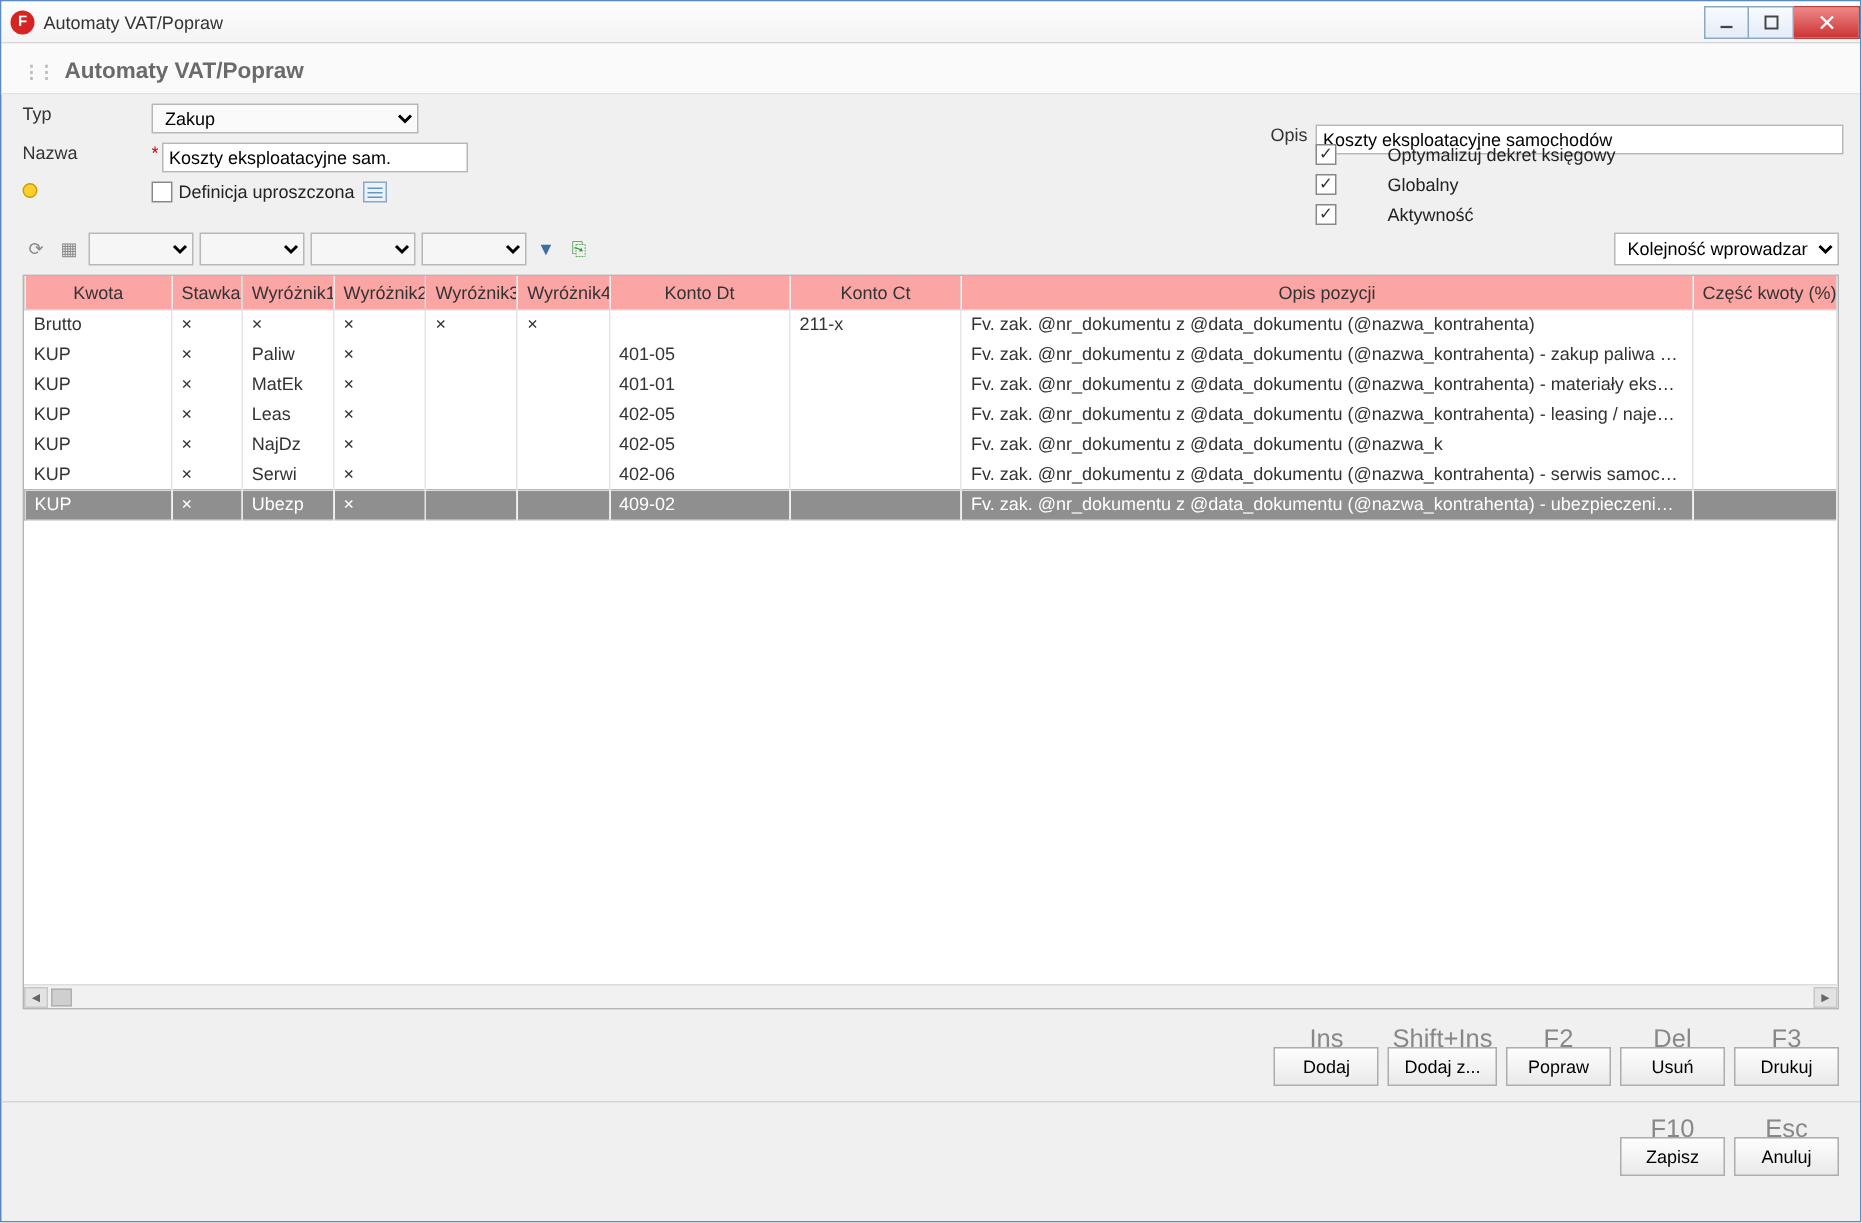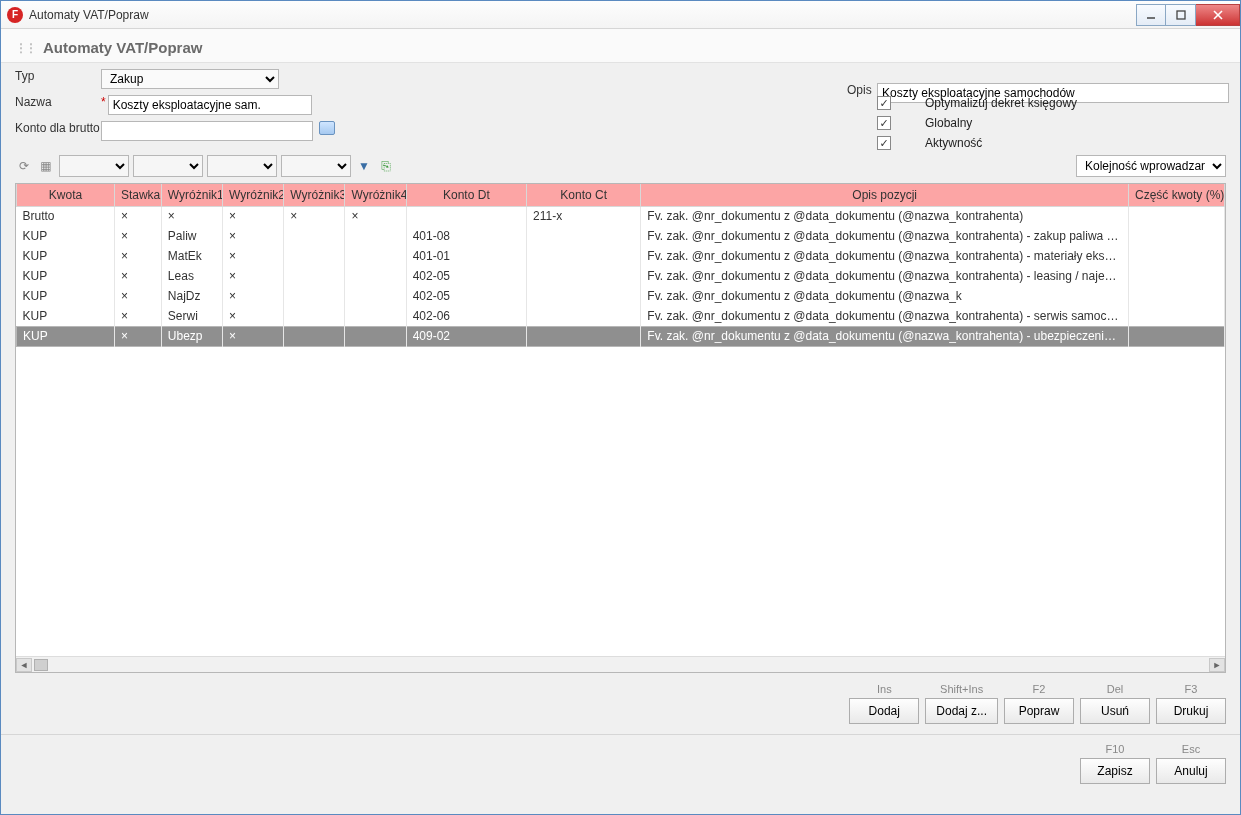--- a/index.html
+++ b/index.html
@@ -102,21 +102,21 @@
   .hscroll {
     position:absolute; left:0; right:0; bottom:0; height:16px;
     background:#f1f1f1; border-top:1px solid #ddd;
     display:flex; align-items:center; justify-content:space-between;
   }
   .hscroll .harrow { width:16px; height:14px; background:#e3e3e3; border:1px solid #c8c8c8; display:flex; align-items:center; justify-content:center; font-size:9px; color:#666; }
   .hscroll .hthumb { width:14px; height:12px; background:#cfcfcf; border:1px solid #b0b0b0; margin-left:2px; }
   
   .btn-row { display:flex; justify-content:flex-end; gap:6px; padding:10px 14px 6px 0; }
   .btn-col { display:flex; flex-direction:column; align-items:center; }
-  .btn-short { color:#888; font-size:11px; margin-bottom:2px; height:13px; }
+  .btn-short { color:#888; font-size:17px; margin-bottom:2px; height:13px; }
   .btn {
     min-width:70px; height:26px; border:1px solid #adadad;
     background:linear-gradient(#fefefe,#e9e9e9); font-size:12px; cursor:default;
     padding:0 10px;
   }
   
   .footer-row {
     border-top:1px solid #d6d6d6; margin-top:4px;
     display:flex; justify-content:flex-end; gap:6px; padding:8px 14px 10px 0;align-items:flex-end;
   }
@@ -170,23 +170,24 @@
       <select class="sel">
         <option>Zakup</option>
       </select>
     </div>
     <div class="form-row">
       <span class="form-lbl">Nazwa</span>
       <span class="req">*</span>
       <input class="txt nazwa" value="Koszty eksploatacyjne sam." style="">
     </div>
     <div class="form-row">
-      <span class="form-lbl">Konto dla brutto</span>
-      <input class="txt konto" value="" style="">
-      <span class="folder-icon"></span>
+      <span class="form-lbl"><span class="yellow-dot"></span></span>
+      <span class="chk"></span>
+      <span style="margin-left:4px">Definicja uproszczona</span>
+      <span class="note-icon"></span>
     </div>
 
     <div class="right-form">
       <div class="form-row">
         <span class="form-lbl">Opis</span>
         <input class="txt opis" value="Koszty eksploatacyjne samochodów" style="">
       </div>
     </div>
     <div class="right-check-col">
       <div class="chk-row">
@@ -258,21 +259,21 @@
             <td>Fv. zak. @nr_dokumentu z @data_dokumentu (@nazwa_kontrahenta)</td>
             <td></td>
           </tr>
           <tr>
             <td>KUP</td>
             <td>×</td>
             <td>Paliw</td>
             <td>×</td>
             <td></td>
             <td></td>
-            <td>401-08</td>
+            <td>401-05</td>
             <td></td>
             <td>Fv. zak. @nr_dokumentu z @data_dokumentu (@nazwa_kontrahenta) - zakup paliwa do samochodu</td>
             <td></td>
           </tr>
           <tr>
             <td>KUP</td>
             <td>×</td>
             <td>MatEk</td>
             <td>×</td>
             <td></td>

